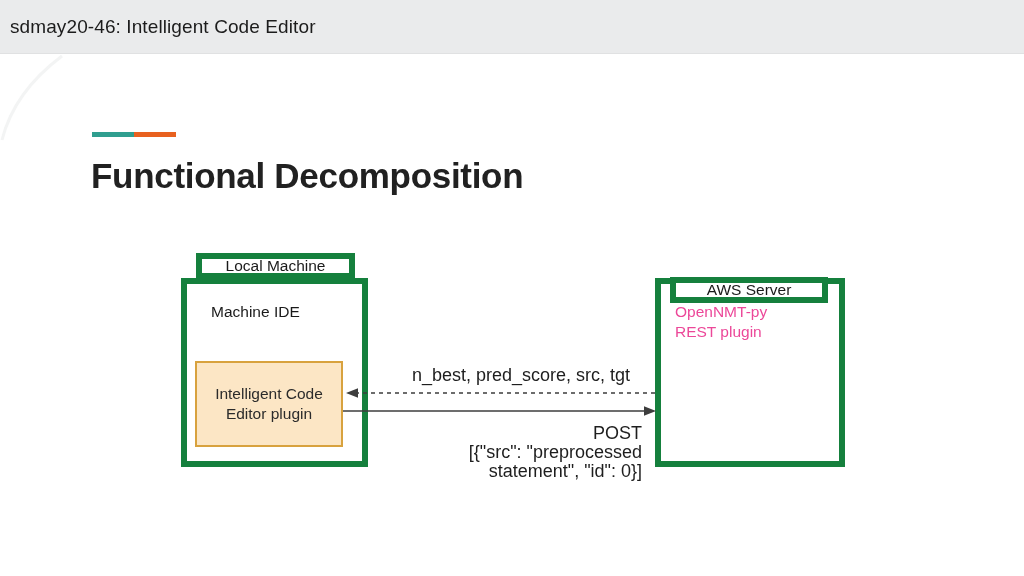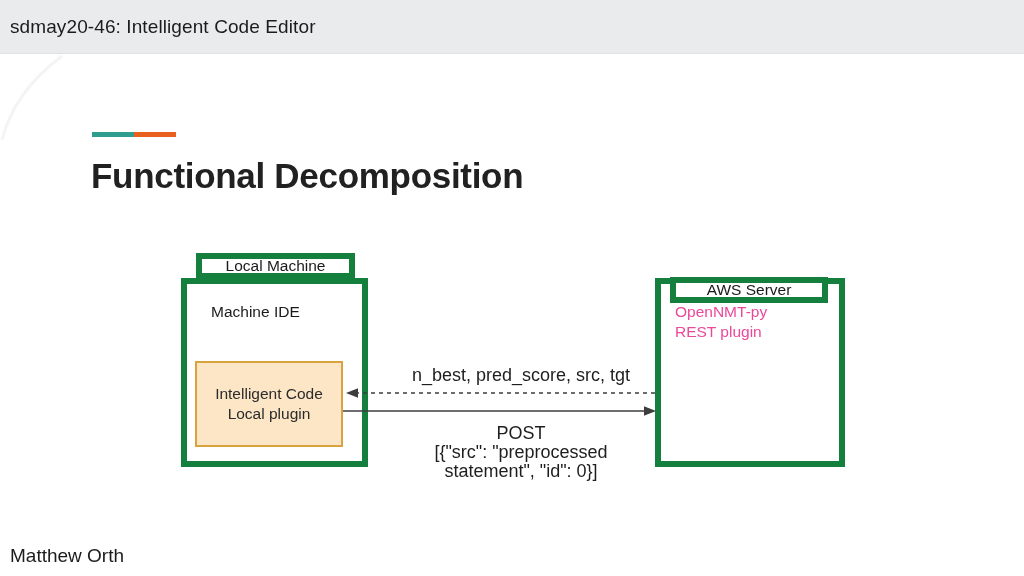--- a/index.html
+++ b/index.html
@@ -50,21 +50,21 @@
   }
   .opennmt-label{
     position:absolute;left:675px;top:302px;font-size:15.5px;color:#ec4899;
     line-height:20px;z-index:2;
   }
   .arrows{position:absolute;left:0;top:0;z-index:3;pointer-events:none;}
   .arrow-label{
     position:absolute;font-size:18px;color:#1e1e1e;text-align:center;z-index:4;
   }
   .resp-label{left:390px;top:365px;width:262px;}
-  .req-label{left:400px;top:424px;width:242px;line-height:19px;}
+  .req-label{left:400px;top:424px;width:242px;line-height:19px;text-align:right;}
   
   .footer-author{
     position:absolute;left:10px;top:545px;font-size:19px;color:#1c1c1c;
   }
 </style>
 </head>
 <body>
 
 <div class="slide">
 
@@ -86,21 +86,21 @@
   <div>
 
     <div class="dbox box-local"></div>
     <div class="dbox label-box box-local-label">
       <span>Local Machine</span>
     </div>
     <div class="ide-label">Machine IDE</div>
 
     <div class="plugin-box" style="background: rgb(252, 230, 197); border-color: rgb(216, 162, 62);">
       <span>Intelligent Code</span>
-      <span>Local plugin</span>
+      <span>Editor plugin</span>
     </div>
 
     <div class="dbox box-aws"></div>
     <div class="dbox label-box box-aws-label">
       <span>AWS Server</span>
     </div>
     <div class="opennmt-label">
       <div>OpenNMT-py</div>
       <div>REST plugin</div>
     </div>
@@ -120,15 +120,14 @@
 
     <div class="arrow-label resp-label">n_best, pred_score, src, tgt</div>
 
     <div class="arrow-label req-label">
       <div>POST</div>
       <div>[{"src": "preprocessed</div>
       <div>statement", "id": 0}]</div>
     </div>
   </div>
 
-  <div class="footer-author">Matthew Orth</div>
 
 </div>
 
 </body></html>

